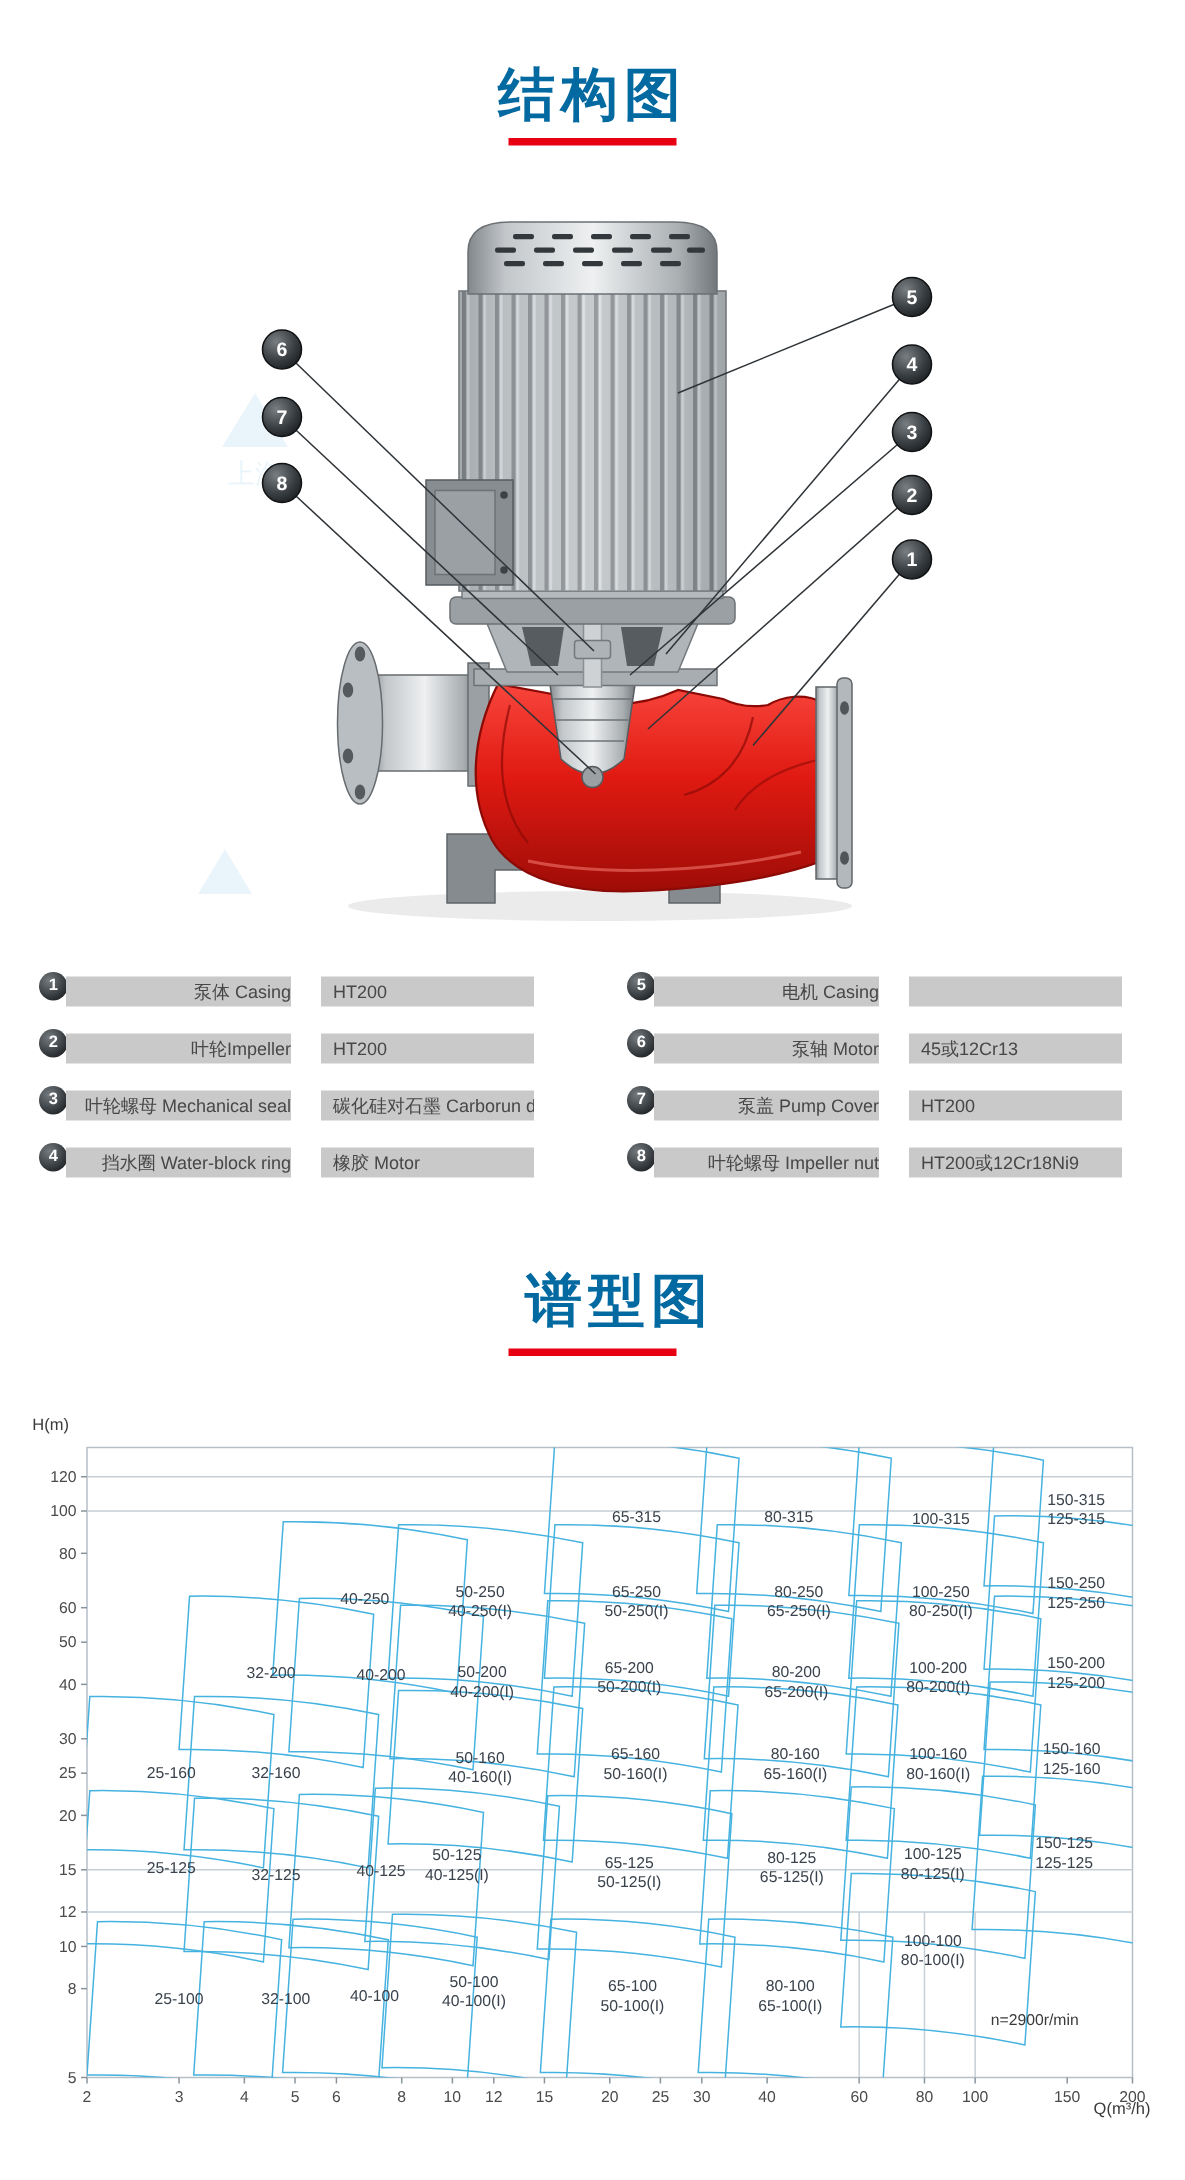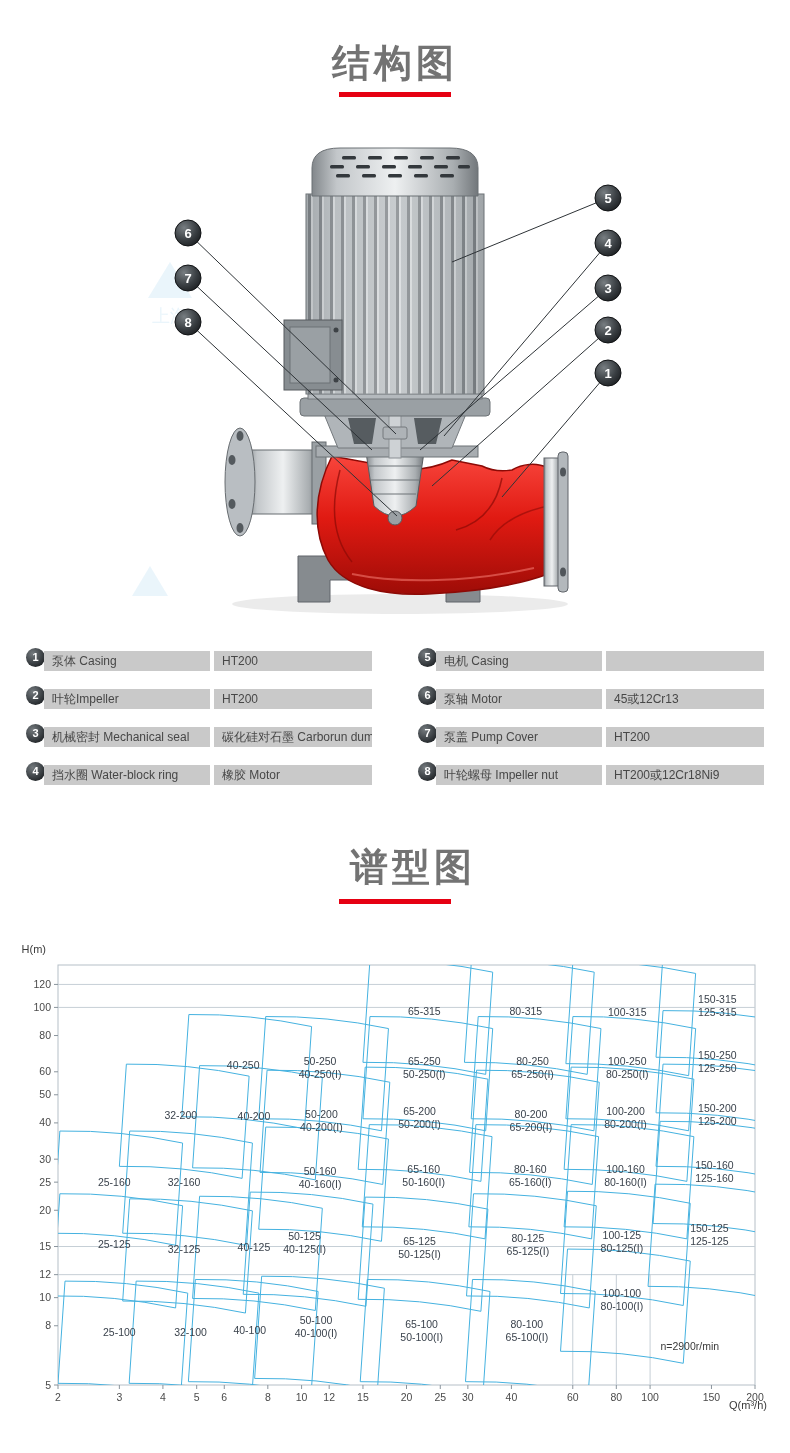--- a/index.html
+++ b/index.html
@@ -1,38 +1,38 @@
 <!DOCTYPE html>
 <html><head>
 <meta charset="utf-8">
 <style>
   *{margin:0;padding:0;box-sizing:border-box;}
   body{background:#ffffff;}
   #page{position:relative;width:790px;height:1453px;background:#fff;overflow:hidden;
         font-family:"Liberation Sans","DejaVu Sans",sans-serif;color:#333;}
   .sec-title{position:absolute;left:0;width:790px;text-align:center;
-             font-size:38px;font-weight:bold;color:#737373;letter-spacing:4px;}
+             font-size:38px;font-weight:bold;color:#0369a1;letter-spacing:4px;}
   .red-bar{position:absolute;left:339px;width:112px;height:5px;background:#e60012;}
   #title-structure{top:38px;}
   #bar-structure{top:92px;}
   #title-spectrum{top:842px;padding-left:36px;}
   #bar-spectrum{top:899px;}
   #pump-illustration{position:absolute;top:118px;left:0;width:790px;height:520px;}
   #parts-table{position:absolute;top:650px;left:0;width:790px;height:165px;}
   .parts-col{position:absolute;top:0;}
   #parts-col-left{left:26px;}
   #parts-col-right{left:418px;}
   .part-row{position:relative;width:346px;height:38px;}
   .badge{position:absolute;left:0;top:-2px;width:19px;height:19px;border-radius:50%;
          background:radial-gradient(circle at 35% 30%,#747a7e,#3a3f43 55%,#0c0e10);
          color:#fff;font-size:11px;font-weight:bold;text-align:center;line-height:19px;}
   .bar{position:absolute;top:1px;height:20px;background:#c9c9c9;font-size:12px;color:#474747;
        line-height:20px;padding-left:8px;white-space:nowrap;overflow:hidden;}
-  .bar-name{left:18px;width:166px;}
-  .bar-val{left:188px;width:158px;}
+  .bar-name{left:18px;width:150px;text-align:right;}
+  .bar-val{left:188px;width:142px;}
   #chart-svg{position:absolute;top:930px;left:0;width:790px;height:523px;}
 </style>
 </head>
 <body>
 
 <div id="page">
 
   <div class="sec-title" id="title-structure">结构图</div>
   <div class="red-bar" id="bar-structure" style="background: rgb(230, 0, 18);"></div>
 
@@ -191,21 +191,21 @@
           <div class="bar bar-name">泵体 Casing</div>
           <div class="bar bar-val">HT200</div>
         </div>
         <div class="part-row">
           <div class="badge">2</div>
           <div class="bar bar-name">叶轮Impeller</div>
           <div class="bar bar-val">HT200</div>
         </div>
         <div class="part-row">
           <div class="badge">3</div>
-          <div class="bar bar-name">机械密封 Mechanical seal</div>
+          <div class="bar bar-name">叶轮螺母 Mechanical seal</div>
           <div class="bar bar-val">碳化硅对石墨 Carborun dum</div>
         </div>
         <div class="part-row">
           <div class="badge">4</div>
           <div class="bar bar-name">挡水圈 Water-block ring</div>
           <div class="bar bar-val">橡胶 Motor</div>
         </div>
       </div>
     <div class="parts-col" id="parts-col-right">
         <div class="part-row">

